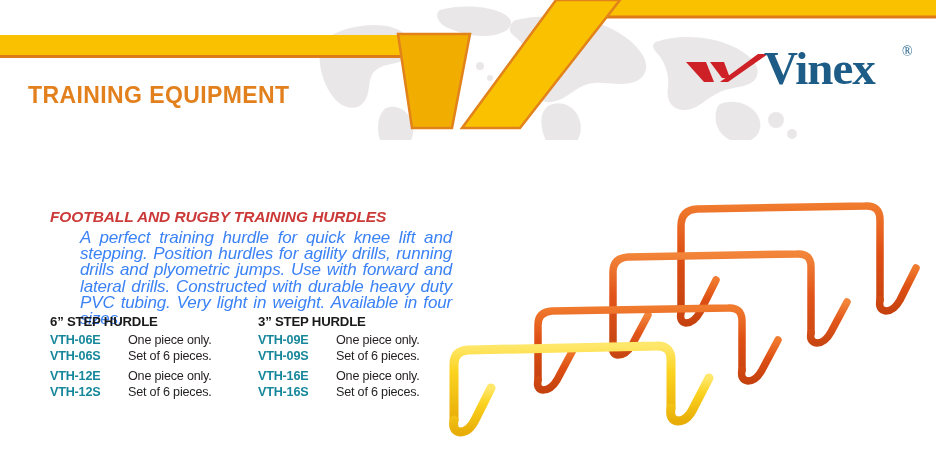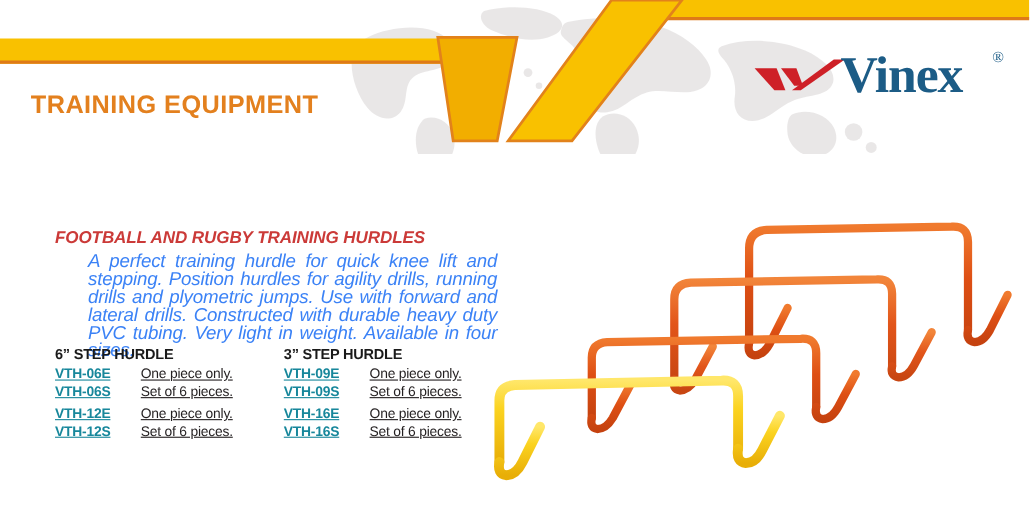--- a/index.html
+++ b/index.html
@@ -49,23 +49,23 @@
     display:grid; grid-template-columns:208px 208px;
     row-gap:4px;
   }
   .variant-size {
     font-size:13.2px; font-weight:bold; color:#1a1a1a;
     margin-bottom:3px; letter-spacing:-.2px; white-space:nowrap;
   }
   .variant-row { display:flex; line-height:16px; white-space:nowrap; }
   .variant-code {
     width:78px; font-size:12.6px; font-weight:bold;
-    color:#17879B; letter-spacing:-.2px;text-decoration:underline;
-  }
-  .variant-desc { font-size:12.6px; color:#231f20; letter-spacing:-.2px;text-decoration:underline; }
+    color:#17879B; letter-spacing:-.2px;
+  }
+  .variant-desc { font-size:12.6px; color:#231f20; letter-spacing:-.2px; }
 
   
   .hurdles { position:absolute; left:428px; top:140px; width:508px; height:335px; }
 </style>
 </head>
 <body>
 
 <div class="page">
 
   <div class="header">

